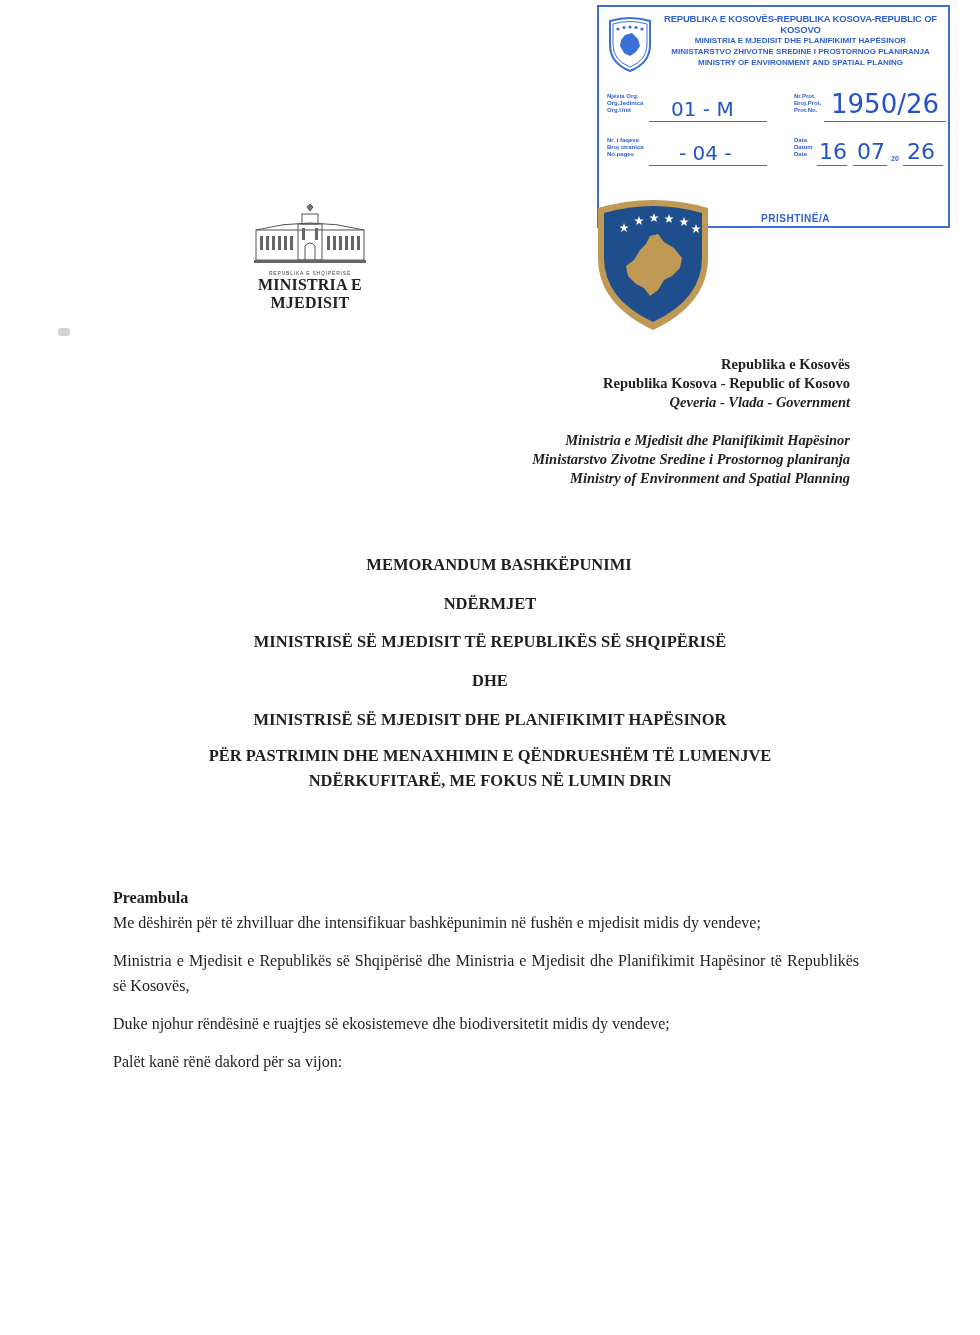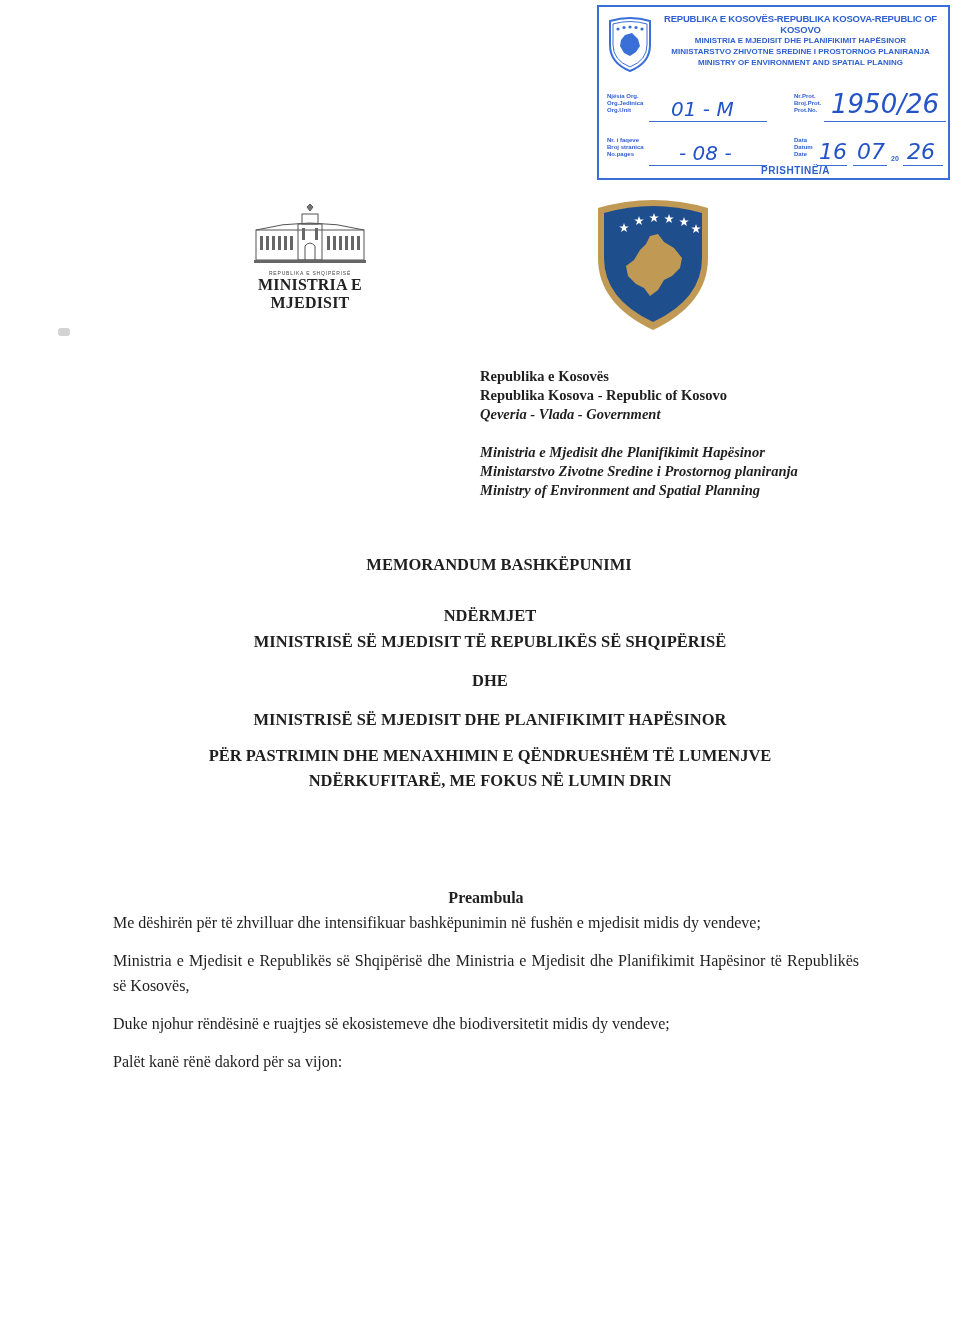--- a/index.html
+++ b/index.html
@@ -4,55 +4,55 @@
   <style>
     html, body { margin: 0; padding: 0; background: #ffffff; }
     body {
       width: 980px; height: 1335px; position: relative; overflow: hidden;
       font-family: "Liberation Serif", "DejaVu Serif", serif; color: #1f1f1f;
     }
     .abs { position: absolute; }
 
     
     .stamp {
-      left: 597px; top: 5px; width: 353px; height: 175px;
+      left: 597px; top: 5px; width: 353px; height: 223px;
       border: 2px solid #3b6fd8; box-sizing: border-box; color: #2f5fd0;
       font-family: "Liberation Sans", "DejaVu Sans", sans-serif;
     }
     .stamp .shield { position: absolute; left: 8px; top: 8px; width: 46px; height: 58px; }
     .stamp .hdr { position: absolute; left: 58px; right: 4px; top: 6px; text-align: center; font-weight: bold; line-height: 11px; }
     .stamp .hdr .l1 { font-size: 9.5px; letter-spacing: -0.2px; }
     .stamp .hdr .l2 { font-size: 8px; }
     .stamp .lbl { position: absolute; font-size: 6px; line-height: 7px; font-weight: bold; }
-    .stamp .hand { position: absolute; font-family: "DejaVu Sans", sans-serif; font-style: italic; color: #2453c7; }
+    .stamp .hand { position: absolute; font-family: "DejaVu Sans", sans-serif; color: #2453c7; }
     .stamp .line { position: absolute; height: 1px; background: #3b6fd8; }
     .stamp .city { position: absolute; left: 0; right: 0; bottom: 2px; text-align: center; font-size: 10px; font-weight: bold; letter-spacing: 0.5px; padding-left: 44px; }
 
     
     .alb-logo { left: 240px; top: 200px; width: 140px; text-align: center; }
     .alb-logo svg { display: block; margin: 0 auto; }
     .alb-logo .small { font-size: 5px; letter-spacing: 0.8px; color: #444; margin-top: 2px; font-family: "Liberation Sans", sans-serif; }
     .alb-logo .big { font-size: 16px; font-weight: bold; color: #222; letter-spacing: 0.2px; }
 
     
     .coa { left: 592px; top: 196px; width: 122px; height: 136px; }
 
     
-    .gov { left: 480px; top: 355px; width: 370px; text-align: left; font-size: 14.5px; line-height: 19px; margin-top: 12px; }
+    .gov { left: 480px; top: 355px; width: 370px; text-align: right; font-size: 14.5px; line-height: 19px; }
     .gov .b { font-weight: bold; }
     .gov .i { font-style: italic; font-weight: bold; }
     .gov .gap { height: 19px; }
 
     
     .titles { left: 0; width: 980px; top: 555px; text-align: center; font-weight: bold; font-size: 16.5px; }
     .titles div { position: absolute; left: 0; right: 0; }
 
     
     .body { left: 113px; width: 746px; top: 885px; font-size: 16px; line-height: 25px; }
-    .body .pre-title { text-align: center; font-weight: bold; margin-bottom: 0; }
+    .body .pre-title { text-align: left; font-weight: bold; margin-bottom: 0; }
     .body p { margin: 0 0 13px 0; text-align: justify; }
     .smudge { left: 58px; top: 328px; width: 12px; height: 8px; background: #b5b5b5; border-radius: 3px; opacity: 0.6; }
   </style>
 </head>
 <body>
 
 <div class="abs stamp">
   <svg class="shield" viewBox="0 0 46 58">
     <path d="M3 6 Q23 0 43 6 L43 30 Q43 48 23 56 Q3 48 3 30 Z" fill="none" stroke="#3b6fd8" stroke-width="2"></path>
     <path d="M6 9 Q23 4 40 9 L40 30 Q40 45 23 52 Q6 45 6 30 Z" fill="#ffffff" stroke="#3b6fd8" stroke-width="1"></path>
@@ -86,21 +86,21 @@
     <div>Prot.No.</div>
   </div>
   <div class="hand" style="left:232px; top:82px; font-size:26px;">1950/26</div>
   <div class="line" style="left:225px; top:114px; width:122px;"></div>
 
   <div class="lbl" style="left:8px; top:130px;">
     <div>Nr. i faqeve</div>
     <div>Broj stranica</div>
     <div>No.pages</div>
   </div>
-  <div class="hand" style="left:80px; top:134px; font-size:20px;">- 08 -</div>
+  <div class="hand" style="left:80px; top:134px; font-size:20px;">- 04 -</div>
   <div class="line" style="left:50px; top:158px; width:118px;"></div>
 
   <div class="lbl" style="left:195px; top:130px;">
     <div>Data</div>
     <div>Datum</div>
     <div>Date</div>
   </div>
   <div class="hand" style="left:220px; top:132px; font-size:22px;">16</div>
   <div class="line" style="left:218px; top:158px; width:30px;"></div>
   <div class="hand" style="left:258px; top:132px; font-size:22px;">07</div>
@@ -165,21 +165,21 @@
   <div class="b">Republika Kosova - Republic of Kosovo</div>
   <div class="i">Qeveria - Vlada - Government</div>
   <div class="gap"></div>
   <div class="i">Ministria e Mjedisit dhe Planifikimit Hapësinor</div>
   <div class="i">Ministarstvo Zivotne Sredine i Prostornog planiranja</div>
   <div class="i">Ministry of Environment and Spatial Planning</div>
 </div>
 
 <div class="abs titles">
   <div style="top:0px;margin-left:18px;">MEMORANDUM BASHKËPUNIMI</div>
-  <div style="top:39px;margin-top:12px;">NDËRMJET</div>
+  <div style="top:39px;">NDËRMJET</div>
   <div style="top:77px;">MINISTRISË SË MJEDISIT TË REPUBLIKËS SË SHQIPËRISË</div>
   <div style="top:116px;">DHE</div>
   <div style="top:155px;">MINISTRISË SË MJEDISIT DHE PLANIFIKIMIT HAPËSINOR</div>
   <div style="top:191px;">PËR PASTRIMIN DHE MENAXHIMIN E QËNDRUESHËM TË LUMENJVE</div>
   <div style="top:216px;">NDËRKUFITARË, ME FOKUS NË LUMIN DRIN</div>
 </div>
 
 <div class="abs body">
   <div class="pre-title">Preambula</div>
   <p>Me dëshirën për të zhvilluar dhe intensifikuar bashkëpunimin në fushën e mjedisit midis dy vendeve;</p>

